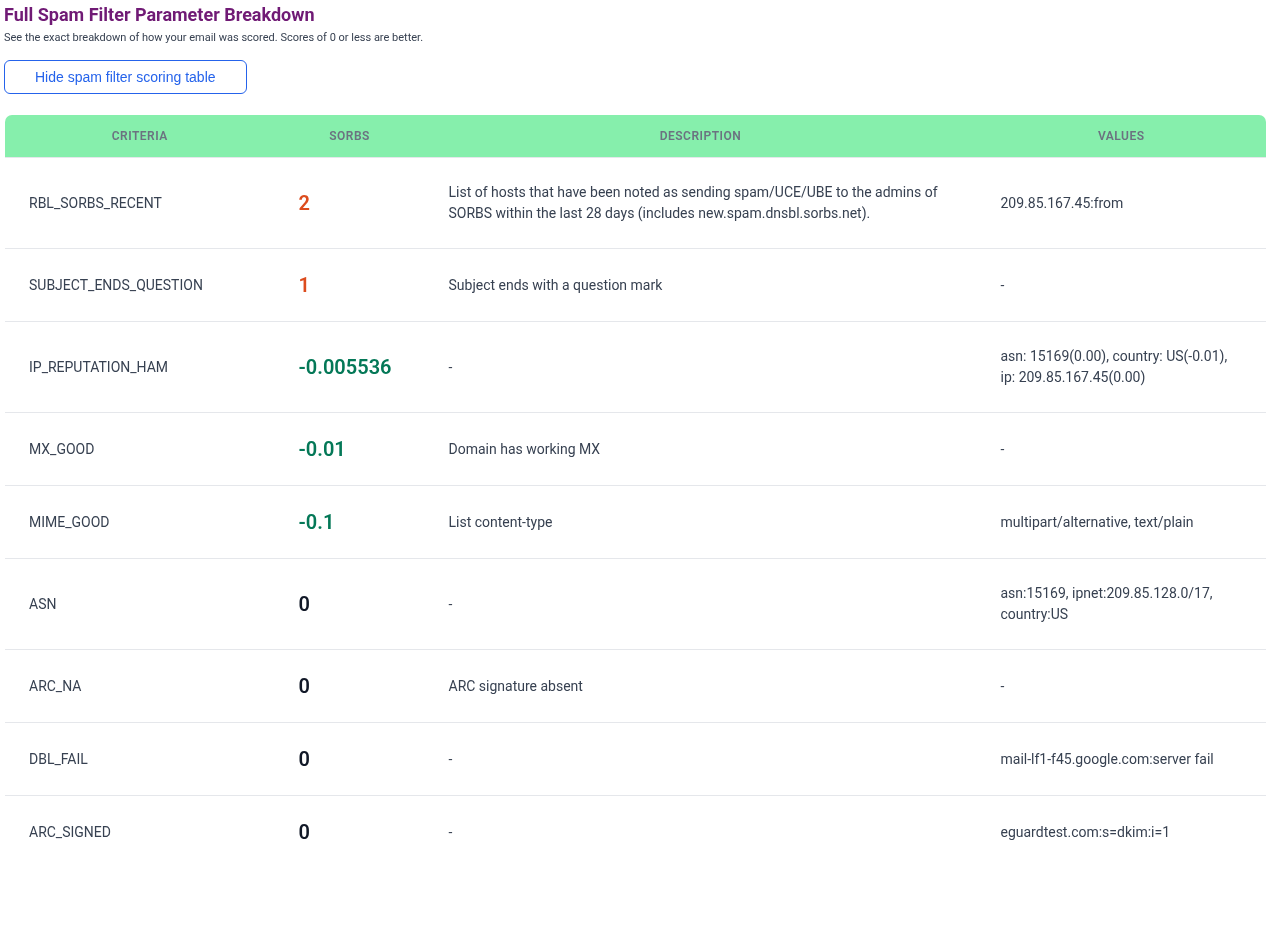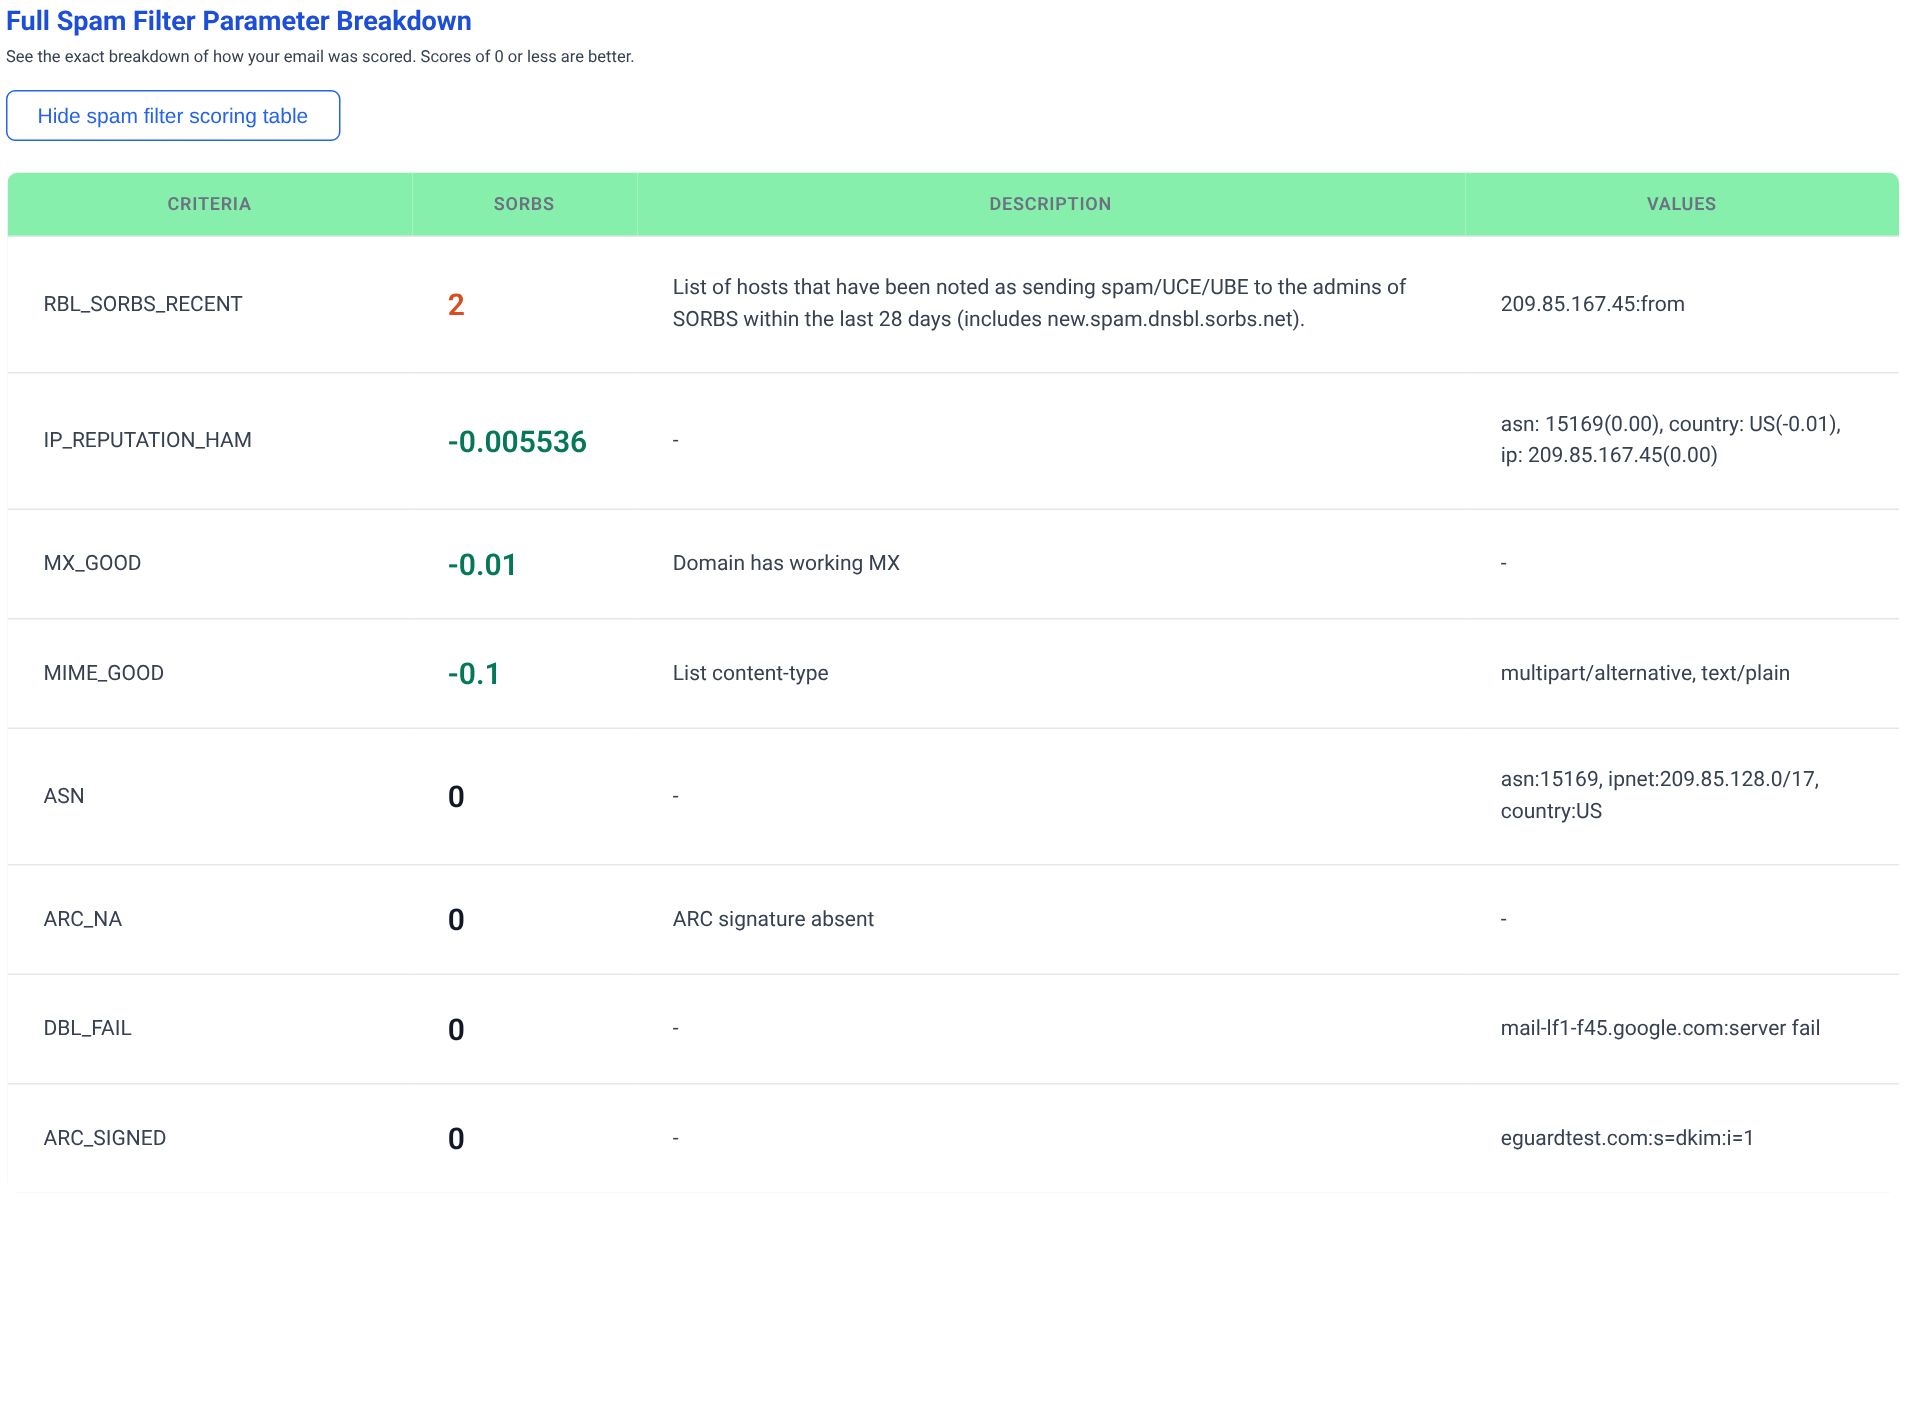--- a/index.html
+++ b/index.html
@@ -7,30 +7,30 @@
       margin: 0;
       padding: 4px;
       font-family: -apple-system, BlinkMacSystemFont, "Segoe UI", Roboto, "Helvetica Neue", Arial, sans-serif;
       color: #111827;
       background: #fff;
     }
     .title {
       font-size: 18px;
       font-weight: 700;
       margin: 0 0 6px 0;
-      color: #1d4ed8;
+      color: #701a75;
     }
     .subtitle {
       font-size: 11px;
       color: #374151;
       margin: 0 0 16px 0;
     }
     .hide-btn {
       display: inline-block;
-      padding: 8px 20px;
+      padding: 8px 30px;
       border: 1px solid #2563eb;
       border-radius: 6px;
       background: #fff;
       color: #2563eb;
       font-size: 14px;
       cursor: pointer;
       margin-bottom: 20px;
     }
 
     .table {
@@ -103,20 +103,26 @@
     </tr>
   </thead>
   <tbody id="rows">
       <tr>
         <td class="criteria-cell">RBL_SORBS_RECENT</td>
         <td class="score-cell score-pos">2</td>
         <td class="desc-cell">List of hosts that have been noted as sending spam/UCE/UBE to the admins of SORBS within the last 28 days (includes new.spam.dnsbl.sorbs.net).</td>
         <td class="values-cell">209.85.167.45:from</td>
       </tr>
       <tr>
+        <td class="criteria-cell">SUBJECT_ENDS_QUESTION</td>
+        <td class="score-cell score-pos">1</td>
+        <td class="desc-cell">Subject ends with a question mark</td>
+        <td class="values-cell">-</td>
+      </tr>
+      <tr>
         <td class="criteria-cell">IP_REPUTATION_HAM</td>
         <td class="score-cell score-neg">-0.005536</td>
         <td class="desc-cell">-</td>
         <td class="values-cell">asn: 15169(0.00), country: US(-0.01), ip: 209.85.167.45(0.00)</td>
       </tr>
       <tr>
         <td class="criteria-cell">MX_GOOD</td>
         <td class="score-cell score-neg">-0.01</td>
         <td class="desc-cell">Domain has working MX</td>
         <td class="values-cell">-</td>

